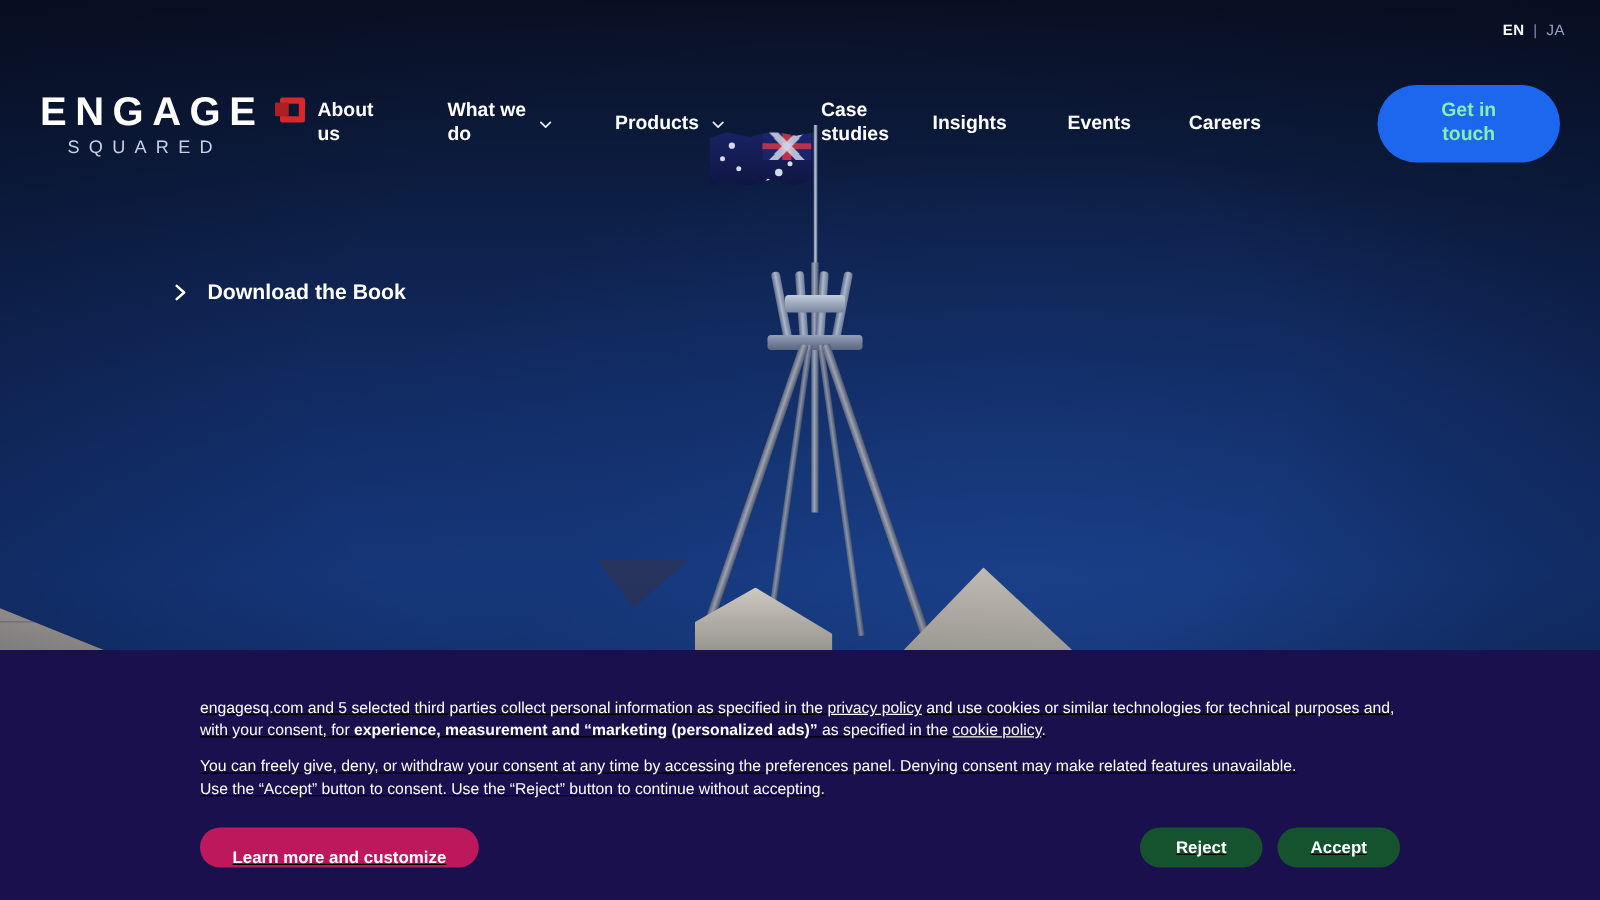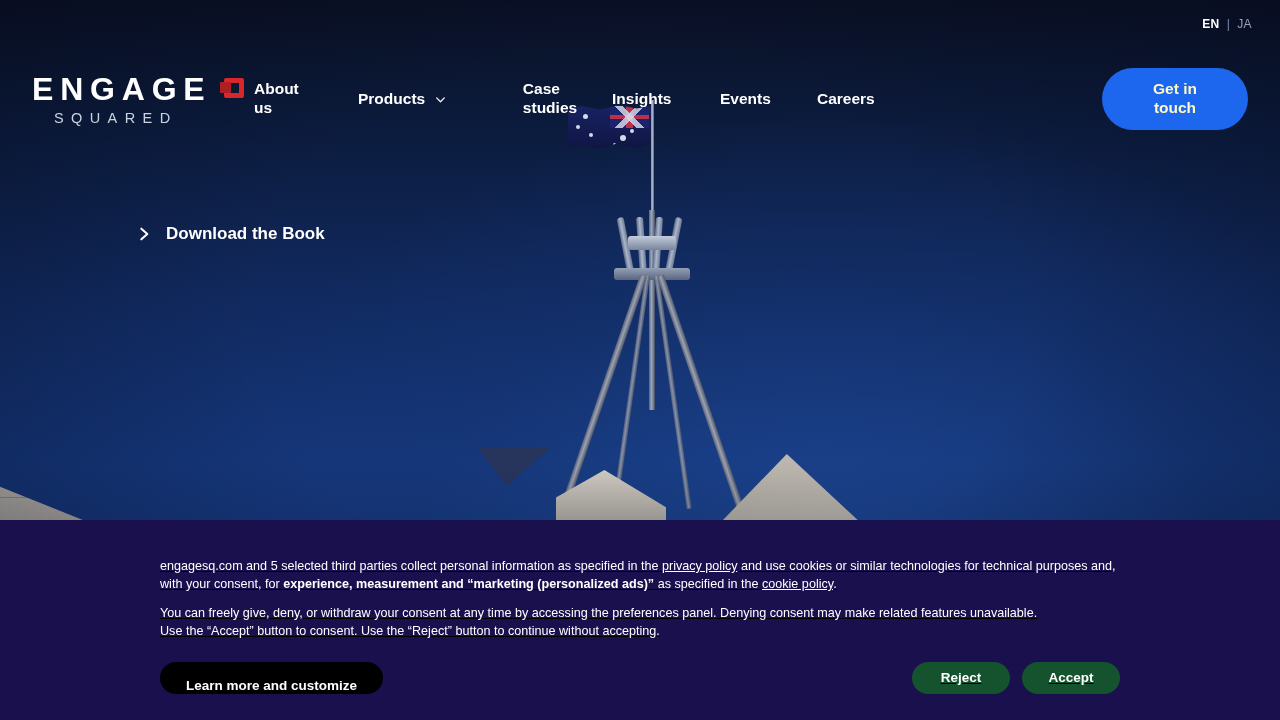--- a/index.html
+++ b/index.html
@@ -169,21 +169,21 @@
   .nav-item.w1 { width:104px; }
   .nav-item.w2 { width:134px; }
   .nav-item.w3 { width:130px; }
   .nav-item.w4 { width:124px;justify-content:center; }
   .nav-item.w5 { width:108px; }
   .nav-item.w6 { width:97px; }
   .nav-item.w7 { width:90px; }
   .chev { width:13px; height:13px; flex:0 0 auto; opacity:.92; }
 
   .cta {
-    background:#1d66ee; color:#fef9c3; font-size:15.5px; font-weight:700;
+    background:#1d66ee; color:#86efac; font-size:15.5px; font-weight:700;
     border:none; border-radius:40px; width:146px; height:62px;
     line-height:1.2; cursor:pointer; white-space:pre-line;
     display:flex; align-items:center; justify-content:center; text-align:center;
     font-family:"Liberation Sans", sans-serif;
   }
 
   
   .hero-content { position:absolute; left:136px; top:186px; width:640px; z-index:15; }
   .hero-title {
     color:#ffffff; font-size:52px; font-weight:700; line-height:1.19;
@@ -208,21 +208,21 @@
   .cookie-text a { color:#ffffff; text-decoration:underline; cursor:pointer; }
   .cookie-text b { font-weight:700; }
   .cookie-actions {
     display:flex; align-items:center; justify-content:space-between;
     margin-top:21px;
   }
   .btn {
     border:none; border-radius:30px; color:#ffffff; cursor:pointer;
     font-family:"Liberation Sans", sans-serif; font-size:13.5px; font-weight:700;
   }
-  .btn-learn { background:#000000; height:32px; padding:16px 26px; }
+  .btn-learn { background:#be185d; height:32px; padding:16px 26px; }
   .btn-group { display:flex; gap:12px; }
   .btn-reject, .btn-accept { background:#14532d; height:32px; width:98px; }
 </style>
 </head>
 <body>
 
 <div class="hero">
   <div class="sky"></div>
 
   <div class="flag">
@@ -284,20 +284,27 @@
     <span class="logo-sub">SQUARED</span>
   </div>
 
   <nav class="nav">
 
     <div class="nav-item w1">
       <span>About
 us</span>
     </div>
 
+    <div class="nav-item w2">
+      <span>What we
+do</span>
+      <svg class="chev" viewBox="0 0 24 24" fill="none" stroke="#ffffff" stroke-width="2.6" stroke-linecap="round" stroke-linejoin="round">
+        <polyline points="5,9 12,16 19,9"></polyline>
+      </svg>
+    </div>
 
     <div class="nav-item w3">
       <span>Products</span>
       <svg class="chev" viewBox="0 0 24 24" fill="none" stroke="#ffffff" stroke-width="2.6" stroke-linecap="round" stroke-linejoin="round">
         <polyline points="5,9 12,16 19,9"></polyline>
       </svg>
     </div>
 
     <div class="nav-item w4">
       <span>Case

